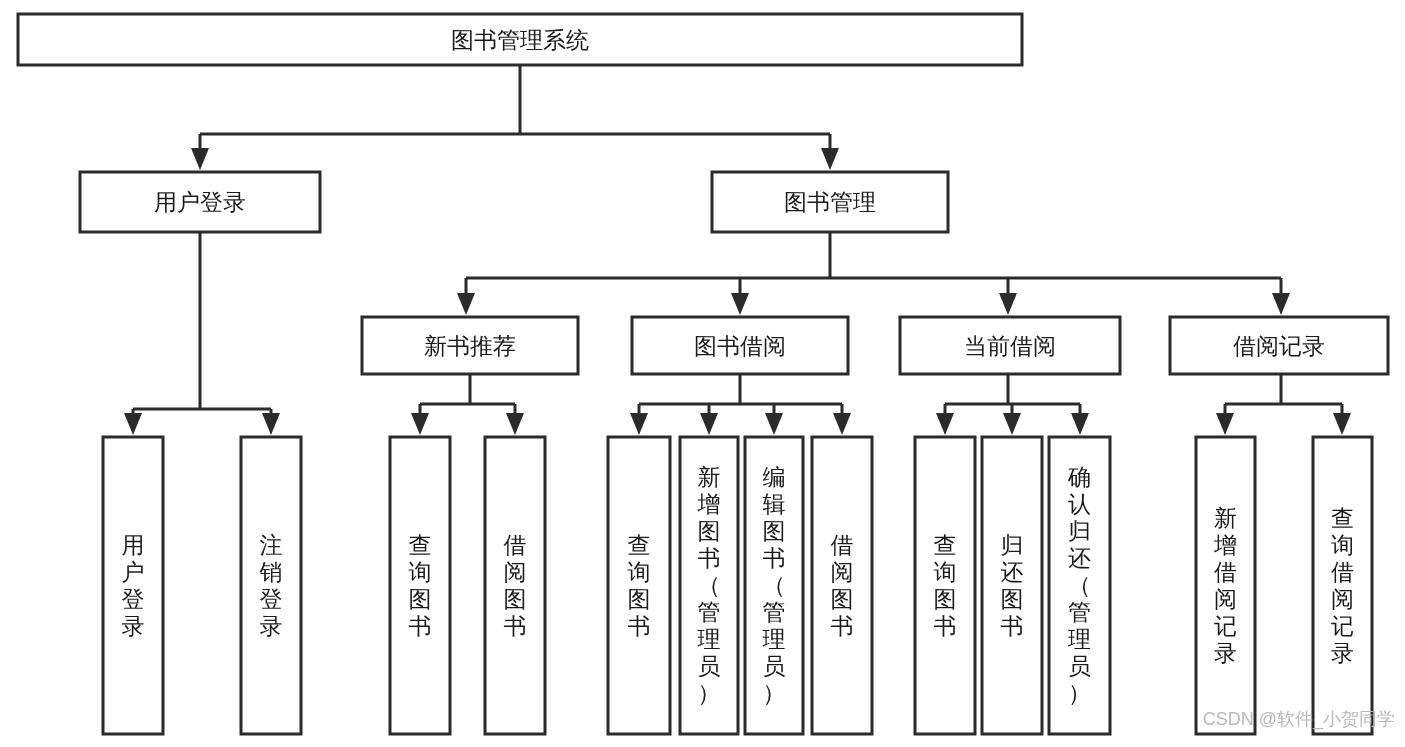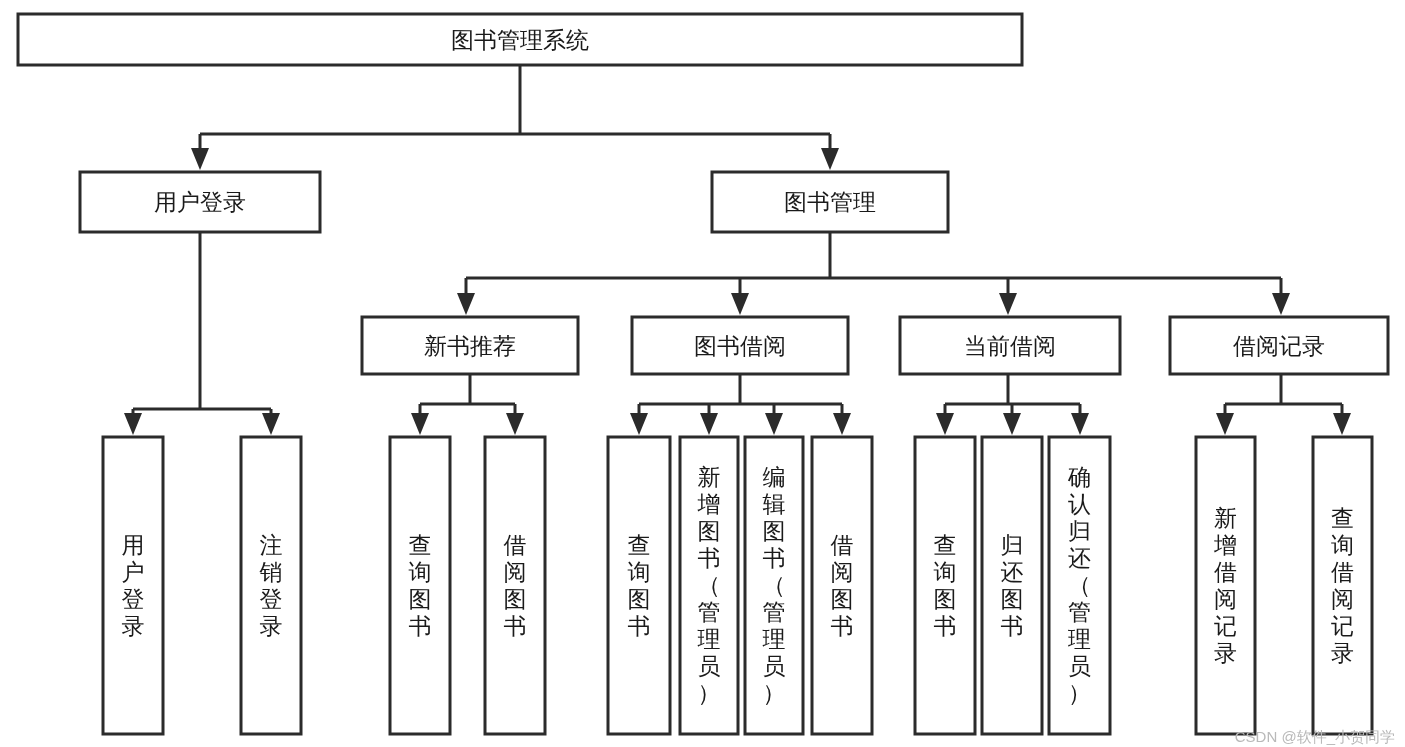--- a/index.html
+++ b/index.html
@@ -37,23 +37,23 @@
     fill: none;
     stroke-linecap: butt;
   }
   .arrow-head {
     fill: #2b2b2b;
     stroke: none;
   }
   .watermark-text {
     position: absolute;
     right: 10px;
-    bottom: 0;
+    bottom: 16px;
     font-family: "Liberation Sans", "DejaVu Sans", sans-serif;
-    font-size: 15px;
+    font-size: 18px;
     color: #b9b9b9;
     white-space: nowrap;
     pointer-events: none;
   }
 </style>
 </head>
 <body>
 
 <div id="diagram-root">
   <svg class="diagram-canvas" viewBox="0 0 1405 747" xmlns="http://www.w3.org/2000/svg">

